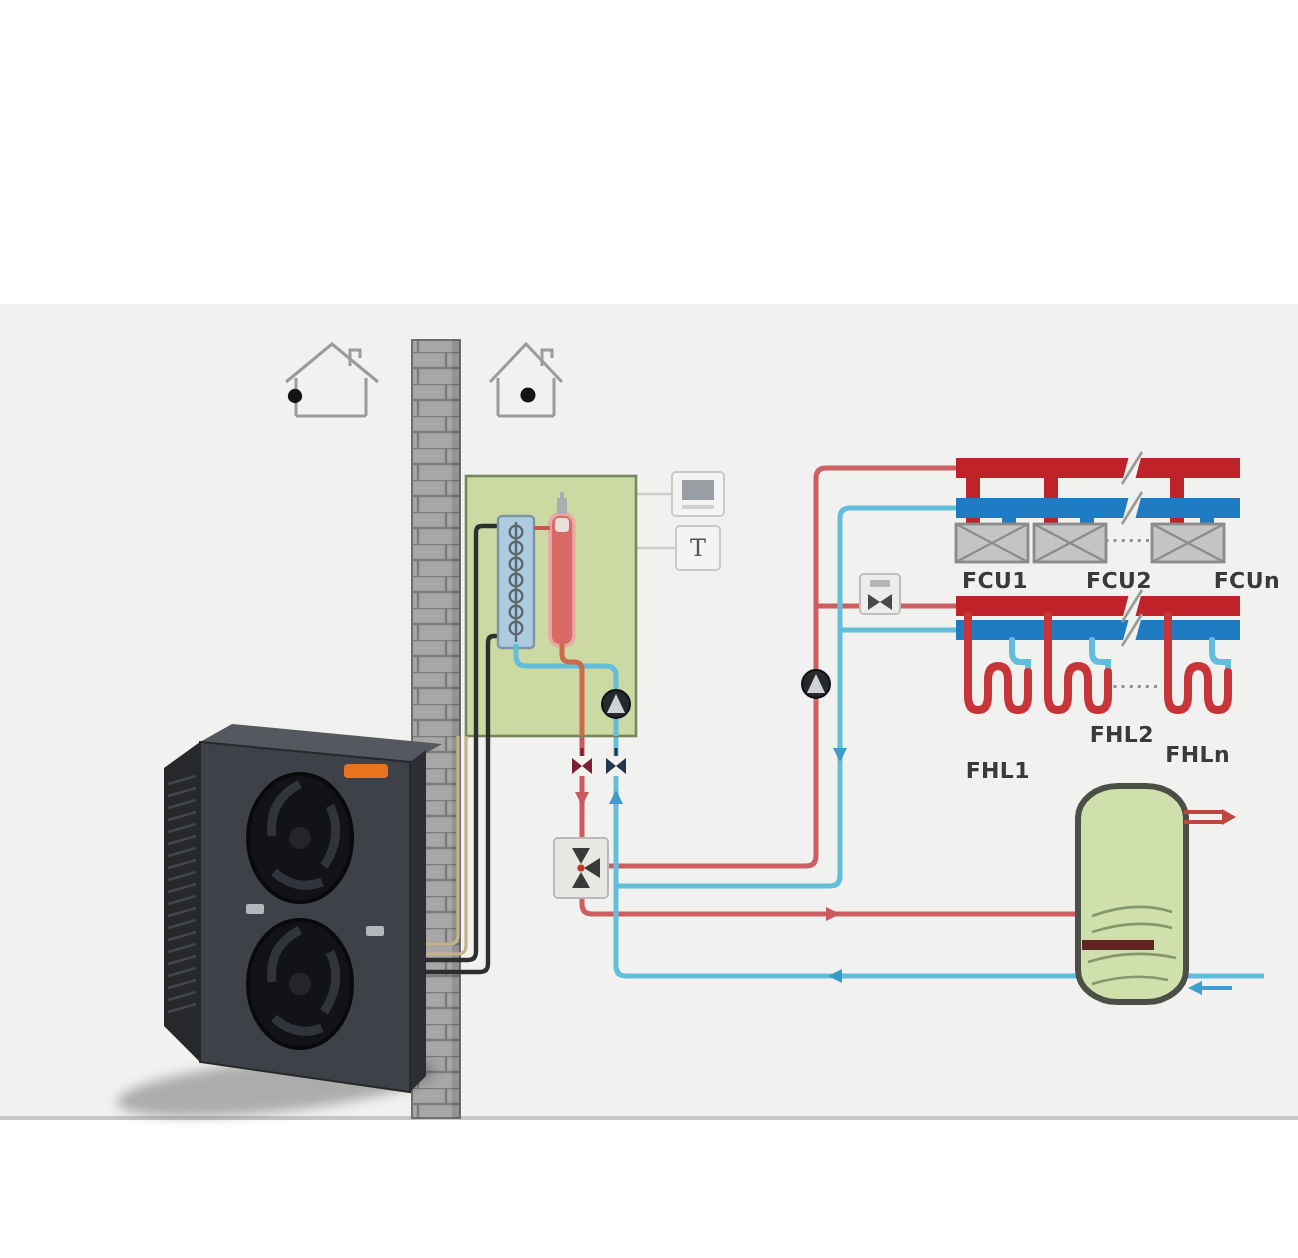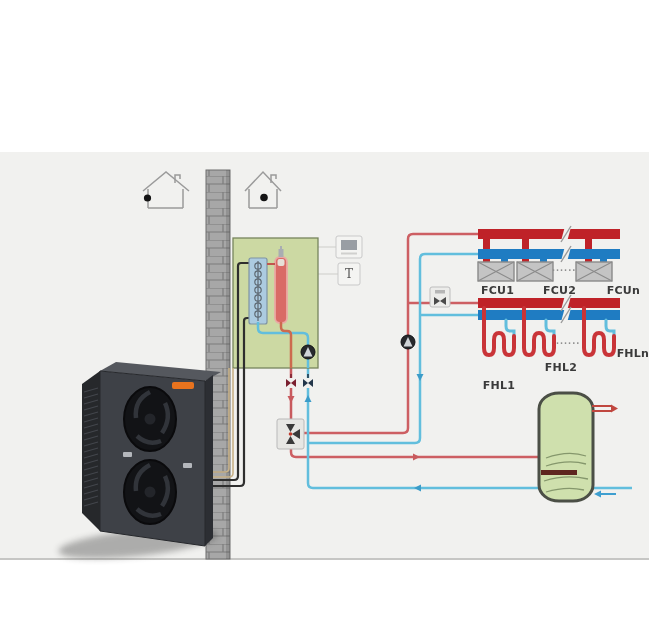--- a/index.html
+++ b/index.html
@@ -267,15 +267,15 @@
 
 <span class="t-lbl" style="left:338px;top:267px;width:22px;">T</span>
 
 <span class="lbl" style="left:478px;top:284px;width:36px;">FCU1</span>
 <span class="lbl" style="left:540px;top:284px;width:36px;">FCU2</span>
 <span class="lbl" style="left:604px;top:284px;width:36px;">FCUn</span>
 <span class="dots" style="left:552px;top:264px;width:24px;">......</span>
 
 <span class="lbl" style="left:481px;top:379px;width:34px;">FHL1</span>
 <span class="lbl" style="left:543px;top:361px;width:34px;">FHL2</span>
-<span class="lbl" style="left:581px;top:347px;width:34px;margin-left:34px;">FHLn</span>
+<span class="lbl" style="left:581px;top:371px;width:34px;">FHLn</span>
 <span class="dots" style="left:556px;top:337px;width:24px;">......</span>
 </div>
 
 </body></html>

